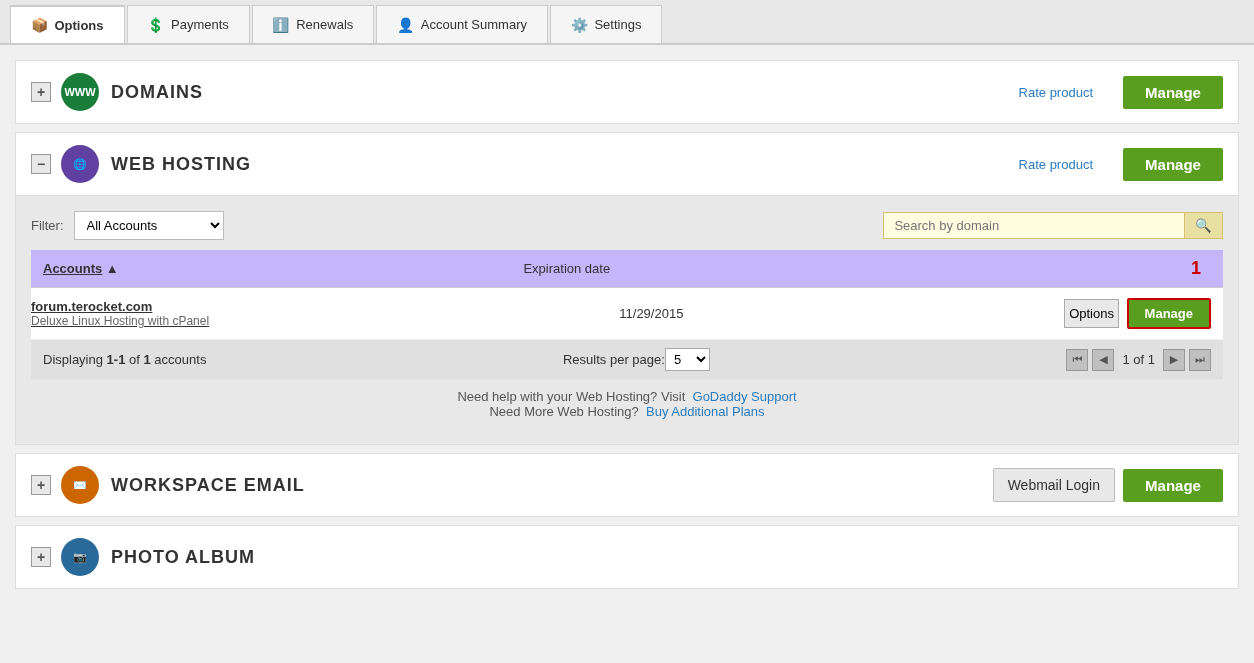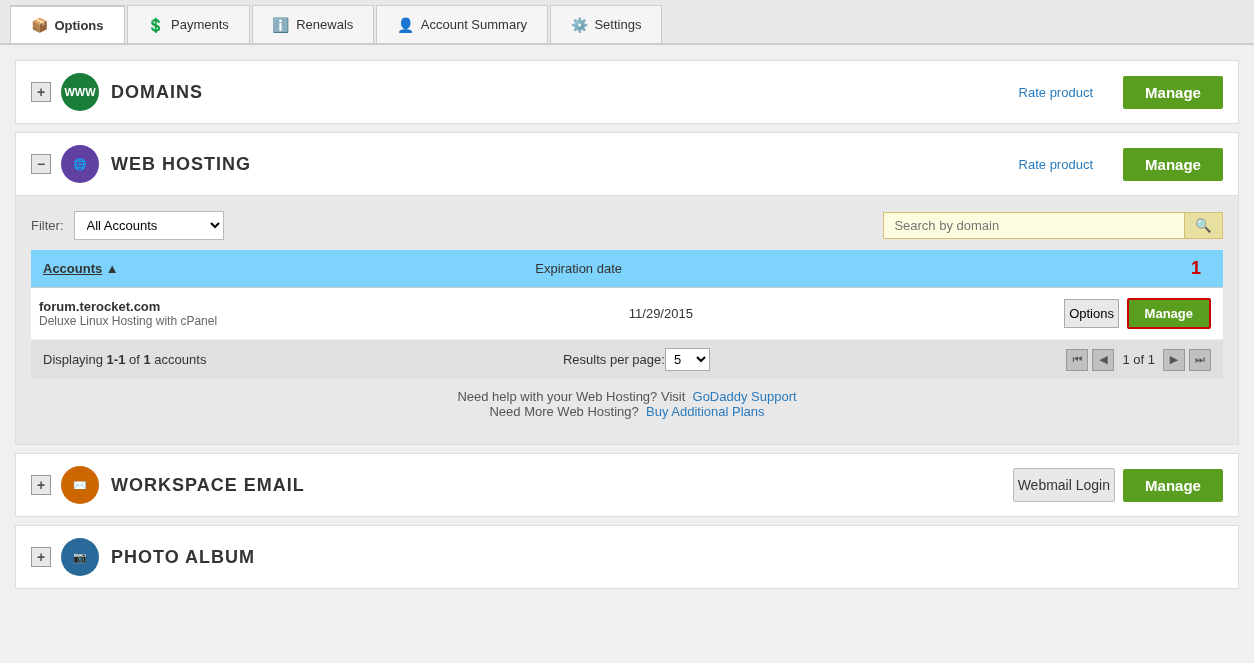--- a/index.html
+++ b/index.html
@@ -107,21 +107,21 @@
       font-size: 15px;
       font-weight: bold;
       cursor: pointer;
       border-radius: 2px;
       min-width: 100px;
     }
     .webmail-btn {
       background: #e8e8e8;
       color: #333;
       border: 1px solid #bbb;
-      padding: 8px 4px;
+      padding: 8px 14px;
       font-size: 14px;
       cursor: pointer;
       border-radius: 2px;
       margin-right: 8px;
     }
 
     
     .hosting-panel {
       background: #e8e8e8;
       border-top: 1px solid #ddd;
@@ -173,21 +173,21 @@
       cursor: pointer;
     }
 
     
     .accounts-table {
       width: 100%;
       border-collapse: collapse;
       background: #fff;
     }
     .accounts-table thead tr {
-      background: #7dd3fc;
+      background: #c4b5fd;
     }
     .accounts-table th {
       padding: 8px 12px;
       text-align: left;
       font-weight: normal;
       font-size: 13px;
       border-bottom: 1px solid #ccc;
     }
     .accounts-table th a {
       color: #333;
@@ -320,21 +320,22 @@
       height: 38px;
       background: #2a6a9a;
       border-radius: 50%;
       display: flex;
       align-items: center;
       justify-content: center;
       color: #fff;
       font-size: 14px;
     }
     .account-row td:first-child {
-      padding-left: 8px;
+      padding-left: 0;
+      text-decoration: underline;
     }
     .domain-name { font-weight: bold; font-size: 13px; }
     .hosting-type { font-size: 12px; color: #666; }
   </style>
 </head>
 <body>
 
 <div class="tabs-bar">
   <a class="tab active tab-products">
     <span class="tab-icon">📦</span>

